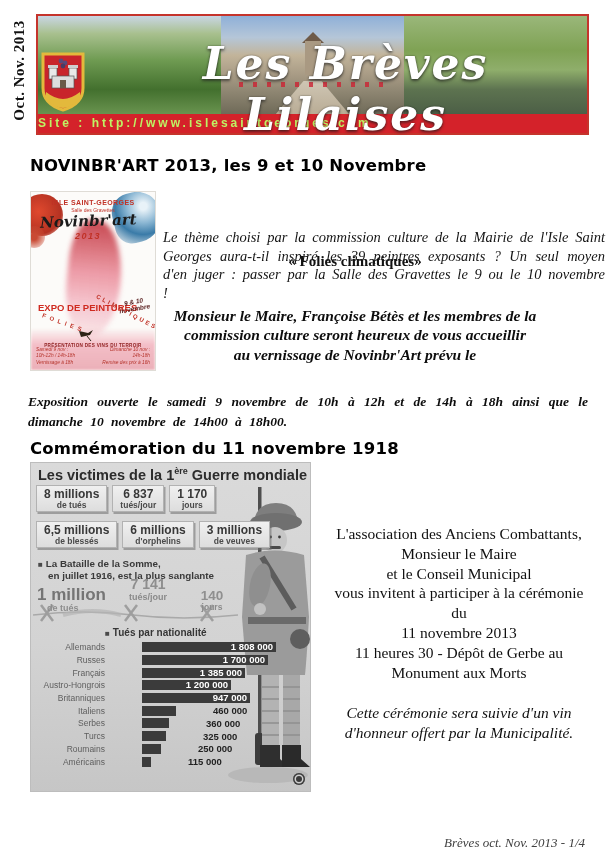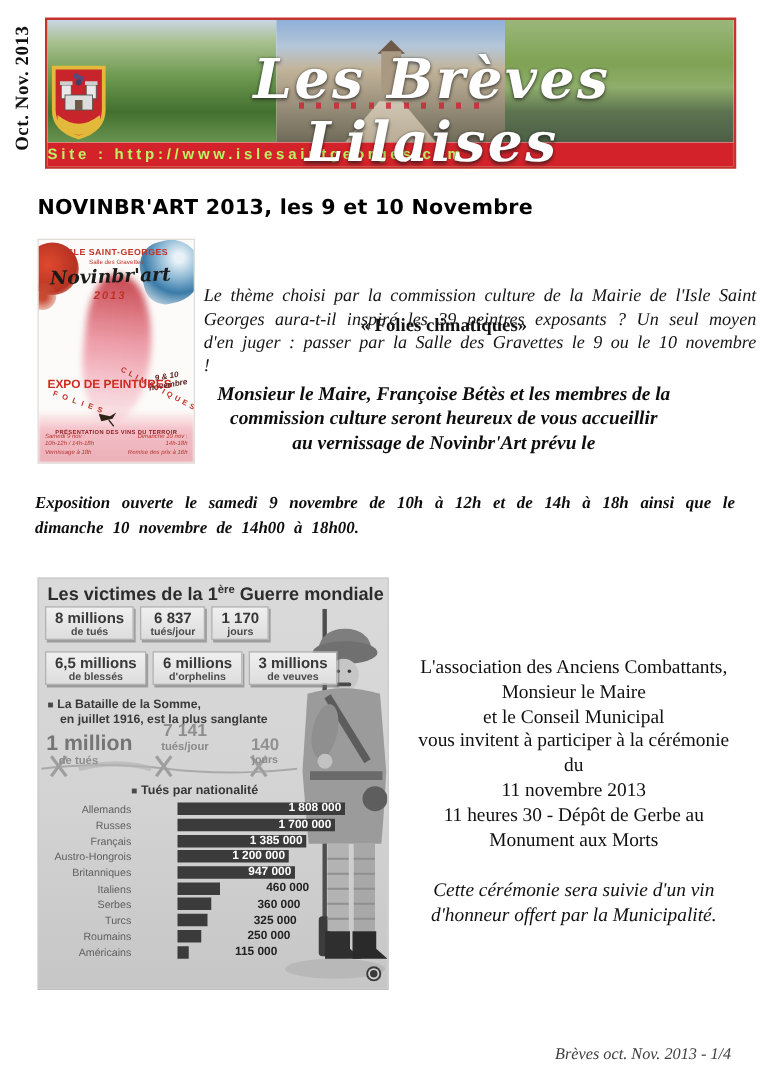--- a/index.html
+++ b/index.html
@@ -219,20 +219,21 @@
 
   <div class="theme-title">« Folies climatiques»</div>
   <div class="lead-par">Le thème choisi par la commission culture de la Mairie de l'Isle Saint Georges aura-t-il inspiré les 39 peintres exposants ? Un seul moyen d'en juger : passer par la Salle des Gravettes le 9 ou le 10 novembre !</div>
   <div class="invite1">
       <div class="gen-line"><span>Monsieur le Maire, Françoise Bétès et les membres de la</span></div>
       <div class="gen-line"><span>commission culture seront heureux de vous accueillir</span></div>
       <div class="gen-line"><span>au vernissage de Novinbr'Art prévu le</span></div>
     </div>
   <div class="hours-note">Exposition ouverte le samedi 9 novembre de 10h à 12h et de 14h à 18h ainsi que le dimanche 10 novembre de 14h00 à 18h00.</div>
 
+  <div class="section-heading" id="heading2">Commémoration du 11 novembre 1918</div>
 
   <div class="infographic">
     <div class="ig-title">
       <span>Les victimes de la 1</span><sup>ère</sup><span> Guerre mondiale</span>
     </div>
     <div class="stats-row stats-row1">
         <div class="stat-box">
           <div class="stat-value">8 millions</div>
           <div class="stat-label">de tués</div>
         </div>
@@ -313,21 +314,21 @@
           </span>
         </div>
         <div class="bar-row">
           <span class="bar-cat">Austro-Hongrois</span>
           <span class="bar-fill" style="width: 89px;">
             <span class="bar-val-in">1 200 000</span>
           </span>
         </div>
         <div class="bar-row">
           <span class="bar-cat">Britanniques</span>
-          <span class="bar-fill" style="width: 94px;">
+          <span class="bar-fill" style="width: 94px; padding-left: 14px;">
             <span class="bar-val-in">947 000</span>
           </span>
         </div>
         <div class="bar-row">
           <span class="bar-cat">Italiens</span>
           <span class="bar-fill" style="width: 34px;"></span>
           <span class="bar-val-out">460 000</span>
         </div>
         <div class="bar-row">
           <span class="bar-cat">Serbes</span>

